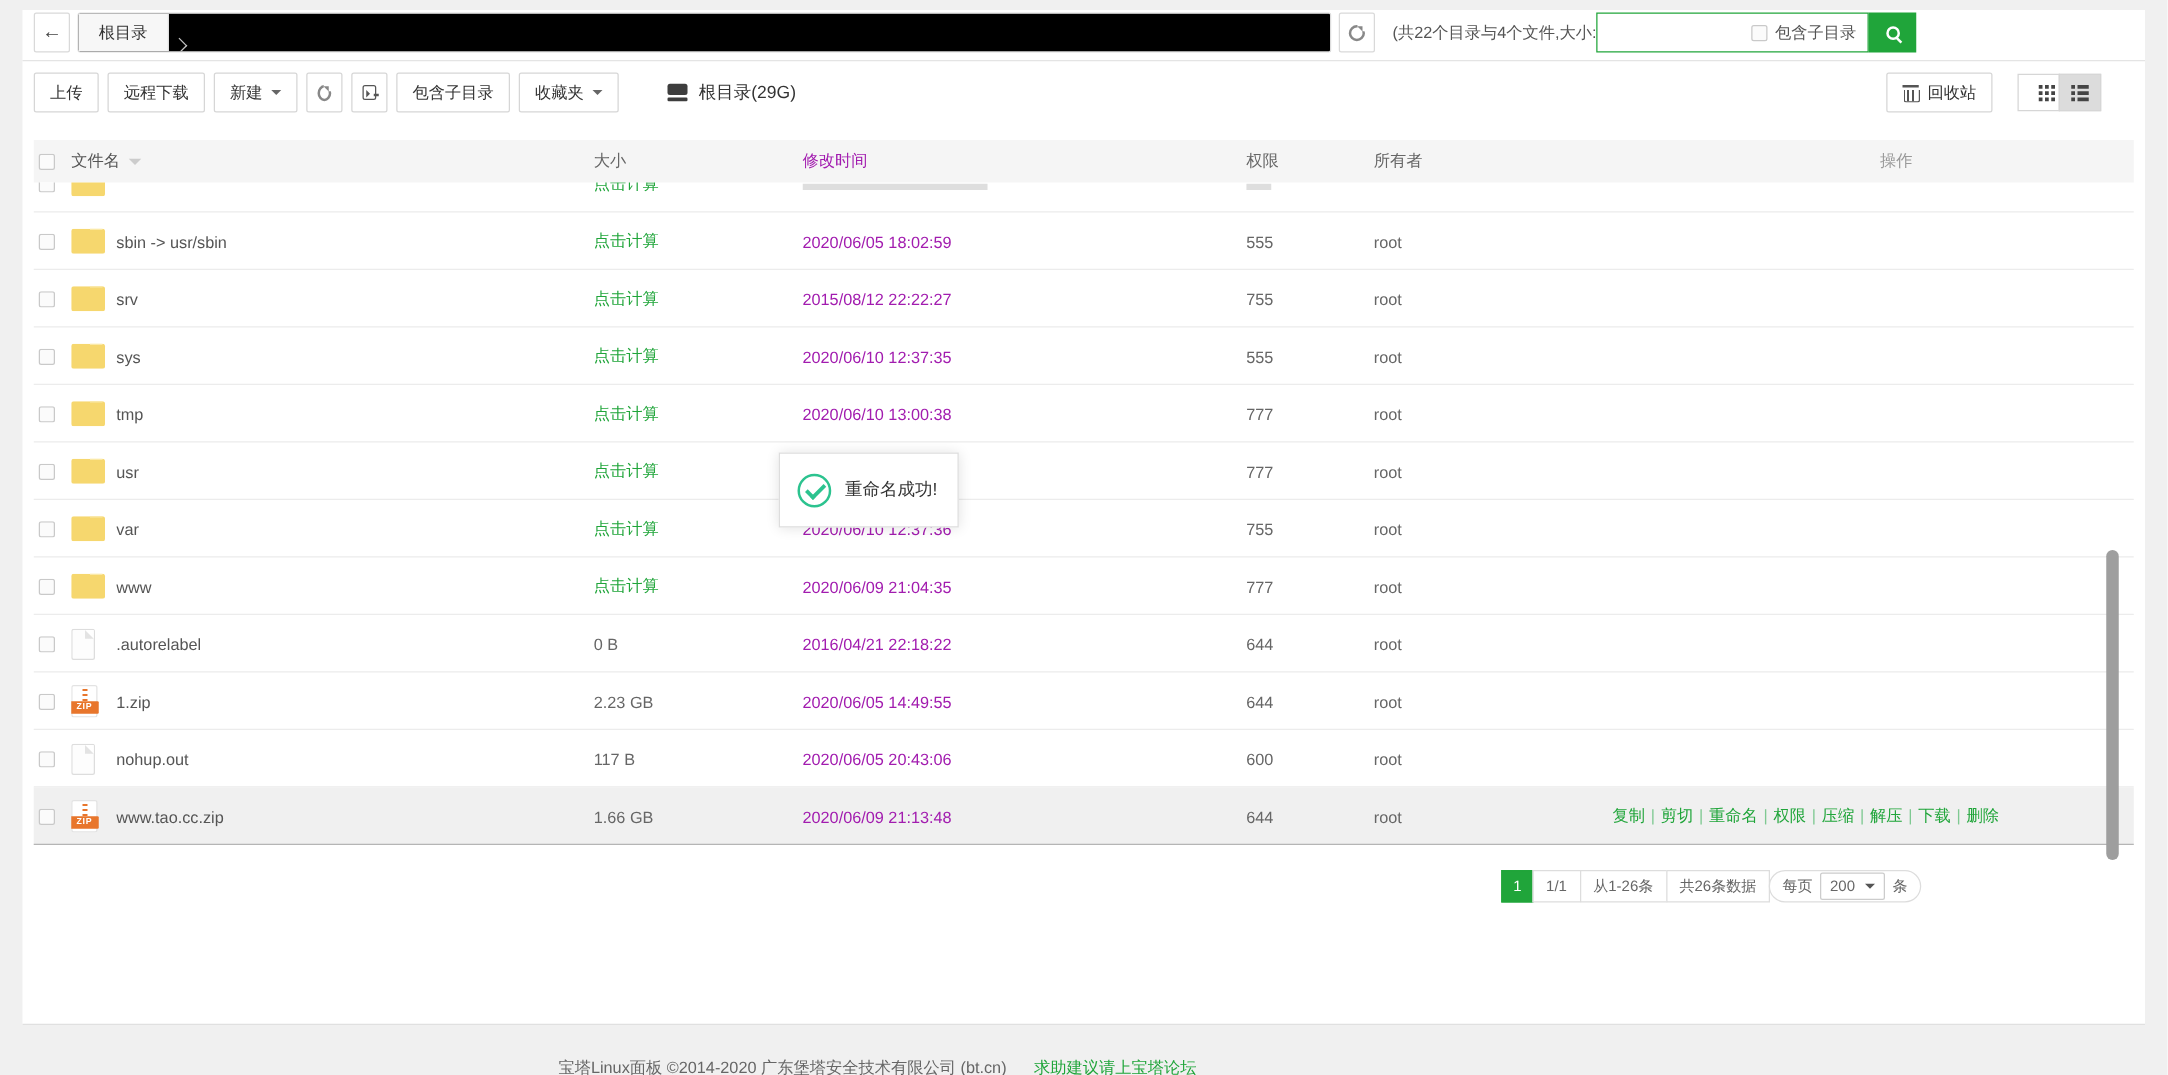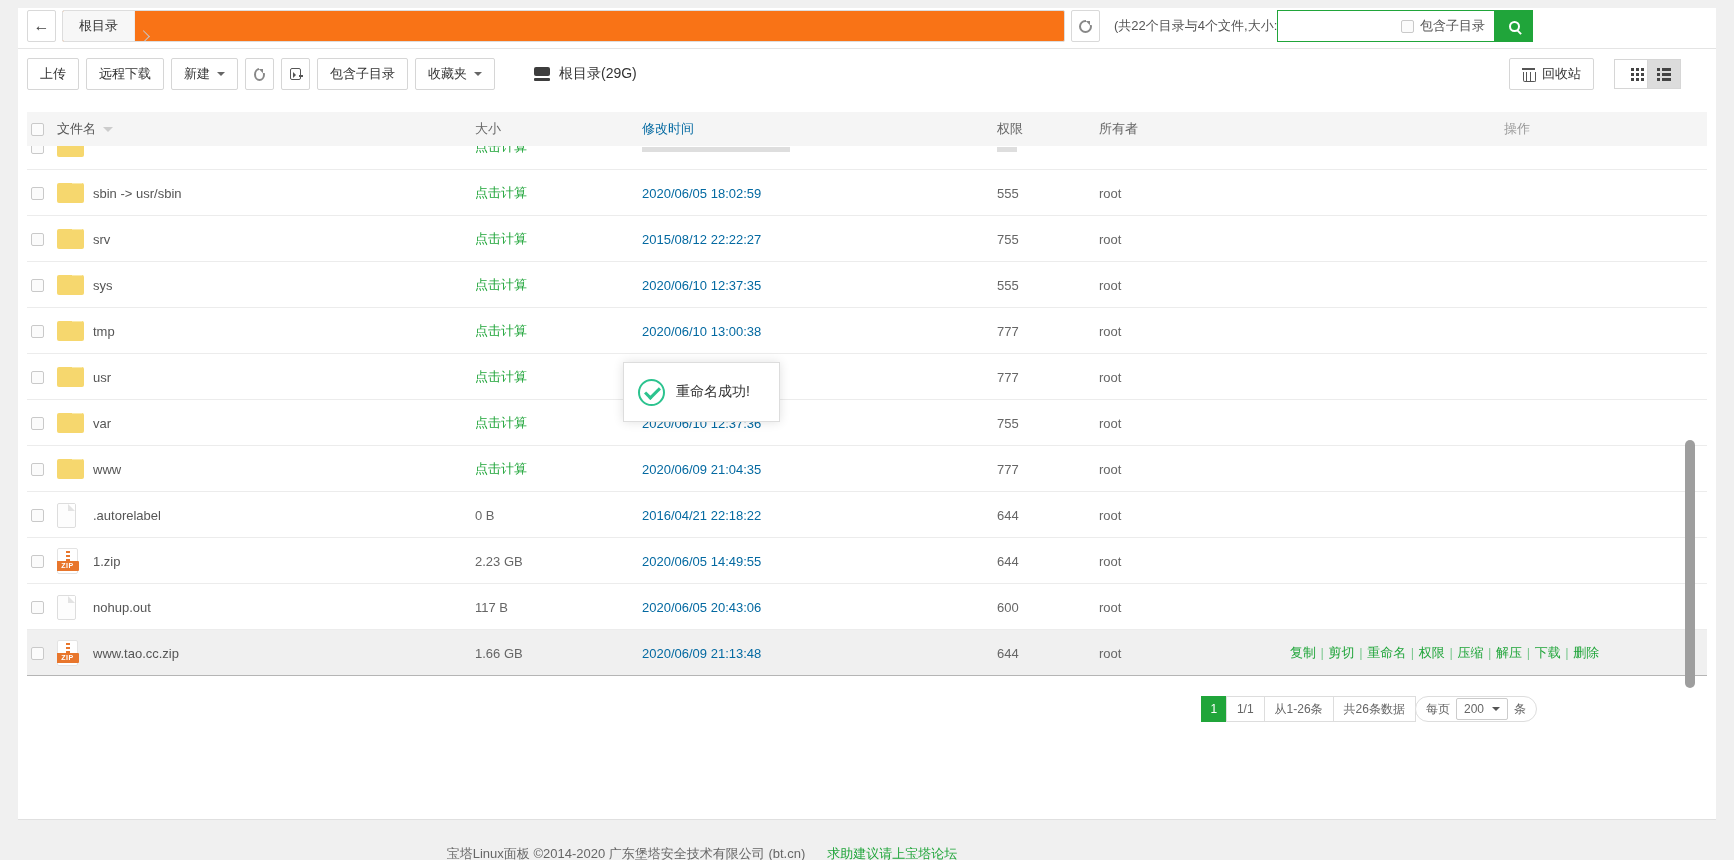--- a/index.html
+++ b/index.html
@@ -18,21 +18,21 @@
   .stage{position:relative;width:1734px;height:860px;overflow:hidden;}
   .panel{position:absolute;left:18px;top:8px;width:1698px;height:812px;background:#fff;border-bottom:1px solid #e0e0e0;}
 
   
   .topbar{position:absolute;top:2px;left:9px;right:9px;height:32px;display:flex;align-items:center;}
   .topbar-divider{position:absolute;top:40px;left:0;right:0;border-bottom:1px solid #e4e4e4;}
   .sq-btn{width:29px;height:32px;background:#fff;border:1px solid #d9d9d9;border-radius:2px;
     display:flex;align-items:center;justify-content:center;cursor:pointer;flex:0 0 auto;}
   .back-arrow{font-size:16px;color:#444;line-height:1;}
   .breadcrumb{flex:0 0 1003px;height:32px;margin-left:6px;border:1px solid #ddd;border-radius:2px;
-    display:flex;align-items:flex-end;background:#f97316;overflow:hidden;}
+    display:flex;align-items:flex-end;background:#000000;overflow:hidden;}
   .crumb{height:100%;display:flex;align-items:center;padding:0 16px;background:#f7f7f7;
     border-right:1px solid #ececec;color:#333;cursor:pointer;}
   .crumb-arrow{width:9px;height:9px;border-top:1px solid #c6c6c6;border-right:1px solid #c6c6c6;
     transform:rotate(45deg);margin-left:4px;flex:0 0 auto;}
   .topbar .sq-btn.refresh{margin-left:6px;}
   .stats{margin-left:14px;color:#555;white-space:nowrap;}
   .green-link{color:var(--green);text-decoration:none;cursor:pointer;}
   .search-group{position:absolute;right:174px;top:0;height:44px;display:flex;}
   .search-input{width:218px;height:32px;border:1px solid var(--green);background:#fff;
     display:flex;align-items:center;justify-content:flex-end;gap:6px;padding-right:9px;cursor:text;}
@@ -85,21 +85,21 @@
 
   
   .ftable{position:absolute;top:104px;left:9px;right:9px;}
   .thead{height:34px;background:#f5f5f5;display:flex;align-items:center;color:#555;}
   .col{white-space:nowrap;overflow:hidden;}
   .col-check{flex:0 0 30px;padding-left:4px;display:flex;align-items:center;}
   .col-icon{flex:0 0 36px;display:flex;align-items:center;}
   .col-name-h{flex:0 0 418px;display:flex;align-items:center;}
   .col-name{flex:0 0 382px;color:#555;}
   .col-size{flex:0 0 167px;color:#666;}
-  .col-mtime{flex:0 0 355px;color:#0369a1;}
+  .col-mtime{flex:0 0 355px;color:#a21caf;}
   .col-perm{flex:0 0 102px;color:#666;}
   .col-owner{flex:0 0 190px;color:#666;}
   .col-actions{flex:1 1 auto;text-align:right;padding-right:177px;color:#999;}
   .sort-caret{width:0;height:0;border:5px solid transparent;border-top-color:#ccc;margin-left:7px;margin-top:5px;}
   .tbody{}
   .row{height:46px;border-bottom:1px solid #ececec;cursor:pointer;}
   .row-inner{height:46px;display:flex;align-items:center;}
   .row.partial{height:24px;overflow:hidden;}
   .row.partial .row-inner{transform:translateY(-22px);}
   .row.partial .col-mtime::before{content:"";display:inline-block;width:148px;height:5px;background:#dedede;}
@@ -118,21 +118,21 @@
   .icon-file::before{content:"";position:absolute;top:0;right:0;width:7px;height:7px;
     background:linear-gradient(to bottom left,#fff 49%,#e3e3e3 51%);}
   .icon-zip{width:21px;height:26px;background:#fff;border:1px solid #e3e3e3;border-radius:2px;}
   .icon-zip > .zipper{display:block;position:absolute;top:2px;left:50%;margin-left:-2px;width:4px;height:12px;
     background:repeating-linear-gradient(#e8762c 0,#e8762c 2px,#fff 2px,#fff 4px);}
   .icon-zip > .zipband{display:block;position:absolute;left:-2px;right:-2px;bottom:2px;height:10px;
     background:var(--zip);border-radius:1px;color:#fff;font-size:7px;line-height:10px;
     text-align:center;font-weight:bold;font-style:normal;letter-spacing:.5px;}
 
   
-  .toast{position:absolute;left:605px;top:354px;width:157px;height:60px;background:#fff;
+  .toast{position:absolute;left:605px;top:354px;width:144px;height:60px;background:#fff;
     border:1px solid #ddd;box-shadow:0 0 10px rgba(0,0,0,.12);z-index:6;
     display:flex;align-items:center;padding-left:14px;gap:11px;}
   .icon-check{width:27px;height:27px;border:2px solid var(--check);border-radius:50%;position:relative;flex:0 0 27px;}
   .icon-check::before{content:"";position:absolute;left:5px;top:6px;width:12px;height:6px;
     border-left:3px solid var(--check);border-bottom:3px solid var(--check);transform:rotate(-45deg);}
   .toast-msg{font-size:14px;color:#333;}
 
   
   .scroll-thumb{position:absolute;left:1667px;top:432px;width:10px;height:248px;background:#9e9e9e;border-radius:5px;cursor:grab;}
 

